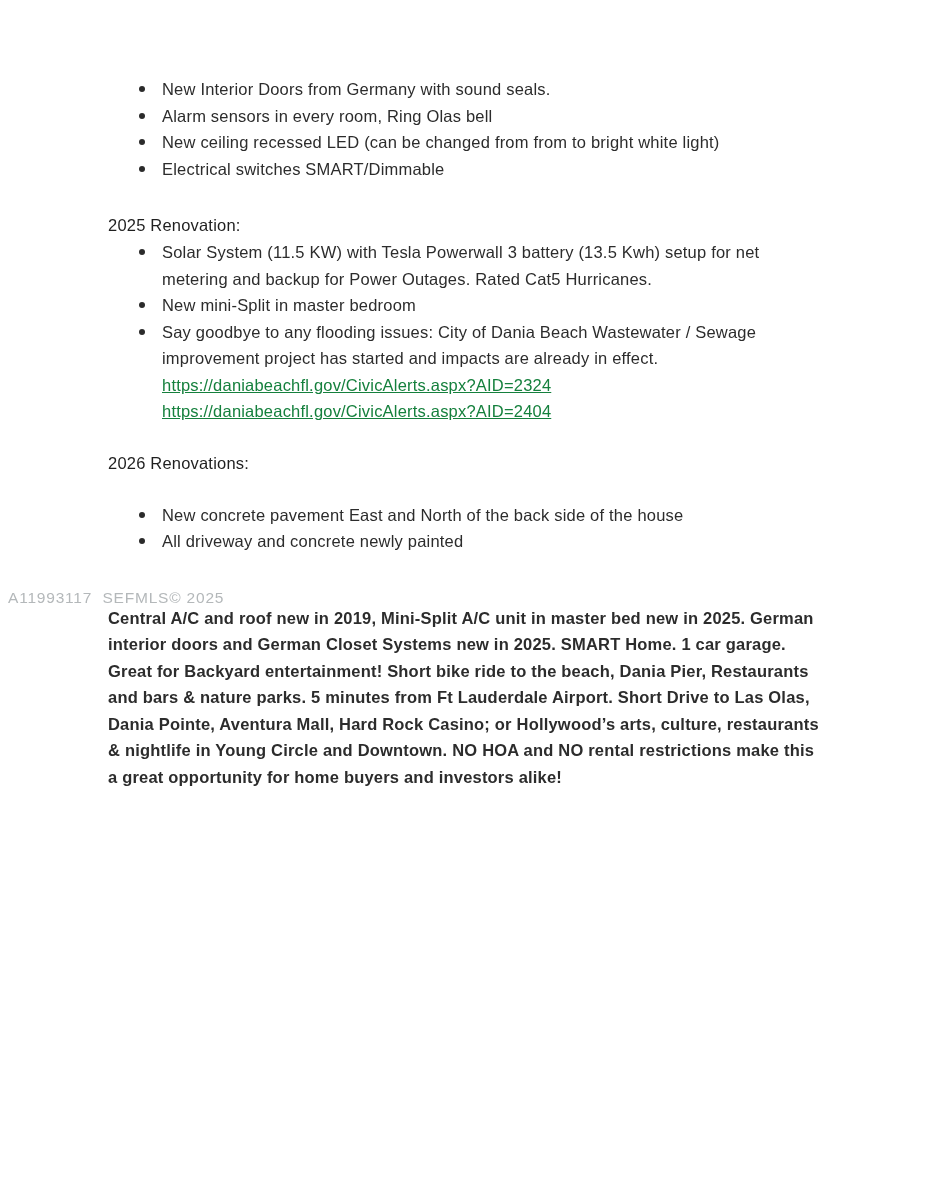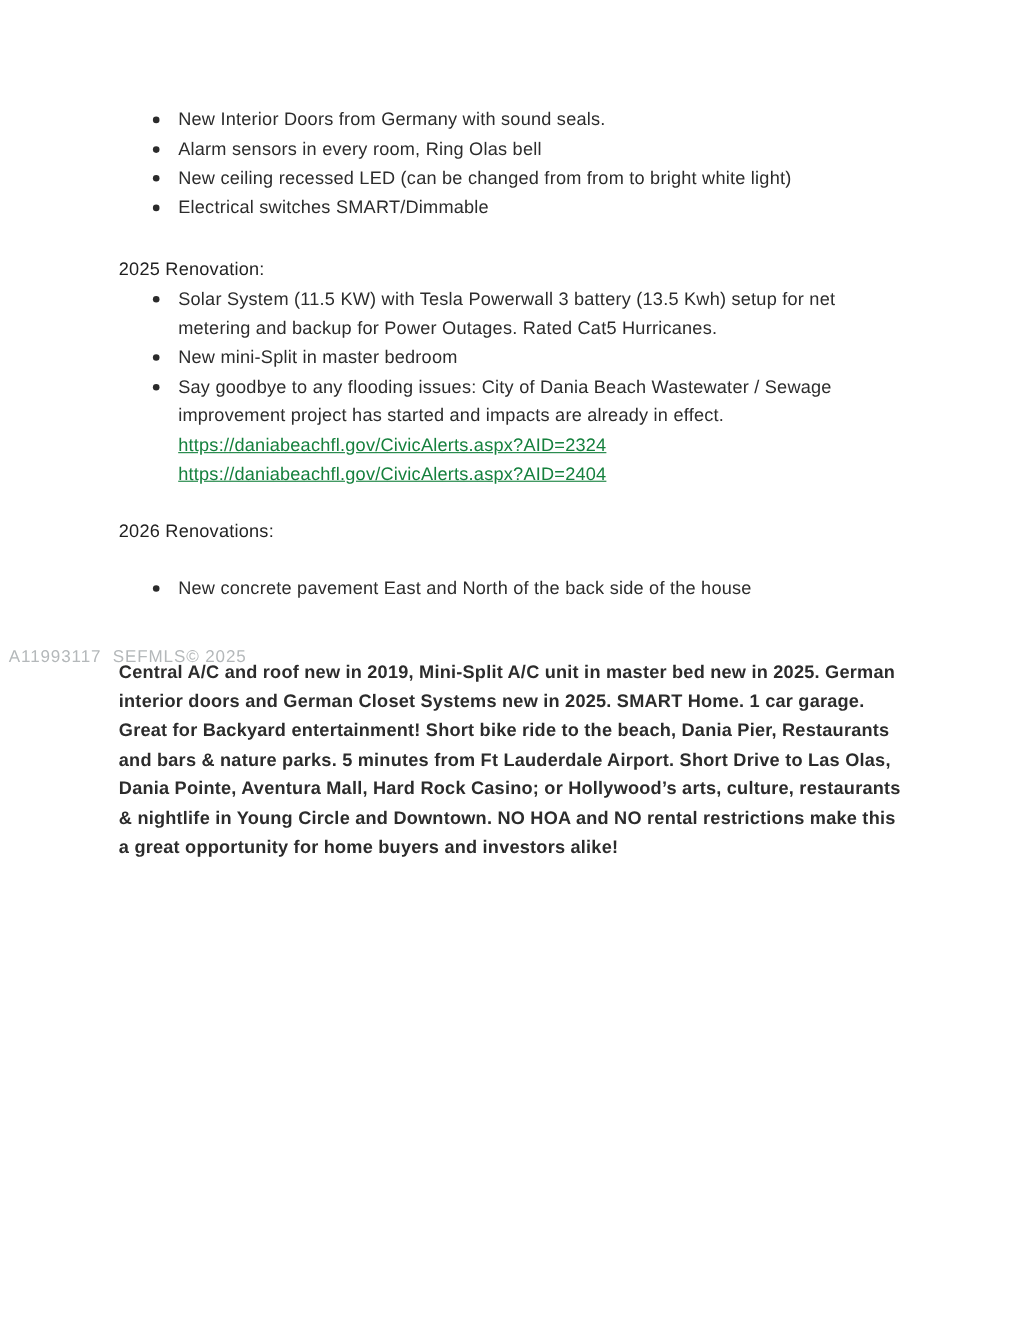--- a/index.html
+++ b/index.html
@@ -23,21 +23,21 @@
     top: 589px;
     font-size: 15.5px;
     letter-spacing: 0.8px;
     color: #b4b8ba;
     white-space: pre;
     z-index: 0;
   }
   .content {
     position: absolute;
     left: 108px;
-    top: 96px;
+    top: 76px;
     width: 716px;
     font-size: 16.5px;
     line-height: 26.5px;
     letter-spacing: 0.2px;
     z-index: 1;
   }
   .blist {
     list-style: none;
     margin: 0;
     padding: 0;
@@ -115,18 +115,21 @@
         <a class="civic-link" href="#">https://daniabeachfl.gov/CivicAlerts.aspx?AID=2404</a>
       </li>
     </ul>
 
     <h2 class="section-heading heading-2026">2026 Renovations:</h2>
 
     <ul class="blist list-2026">
       <li class="bullet-item">
         <span>New concrete pavement East and North of the back side of the house</span>
       </li>
+      <li class="bullet-item">
+        <span>All driveway and concrete newly painted</span>
+      </li>
     </ul>
 
     <p class="closing-paragraph">Central A/C and roof new in 2019, Mini-Split A/C unit in master bed new in 2025. German interior doors and German Closet Systems new in 2025. SMART Home. 1 car garage. Great for Backyard entertainment! Short bike ride to the beach, Dania Pier, Restaurants and bars &amp; nature parks. 5 minutes from Ft Lauderdale Airport. Short Drive to Las Olas, Dania Pointe, Aventura Mall, Hard Rock Casino; or Hollywood’s arts, culture, restaurants &amp; nightlife in Young Circle and Downtown. NO HOA and NO rental restrictions make this a great opportunity for home buyers and investors alike!</p>
 
   </div>
 </div>
 
 </body></html>

